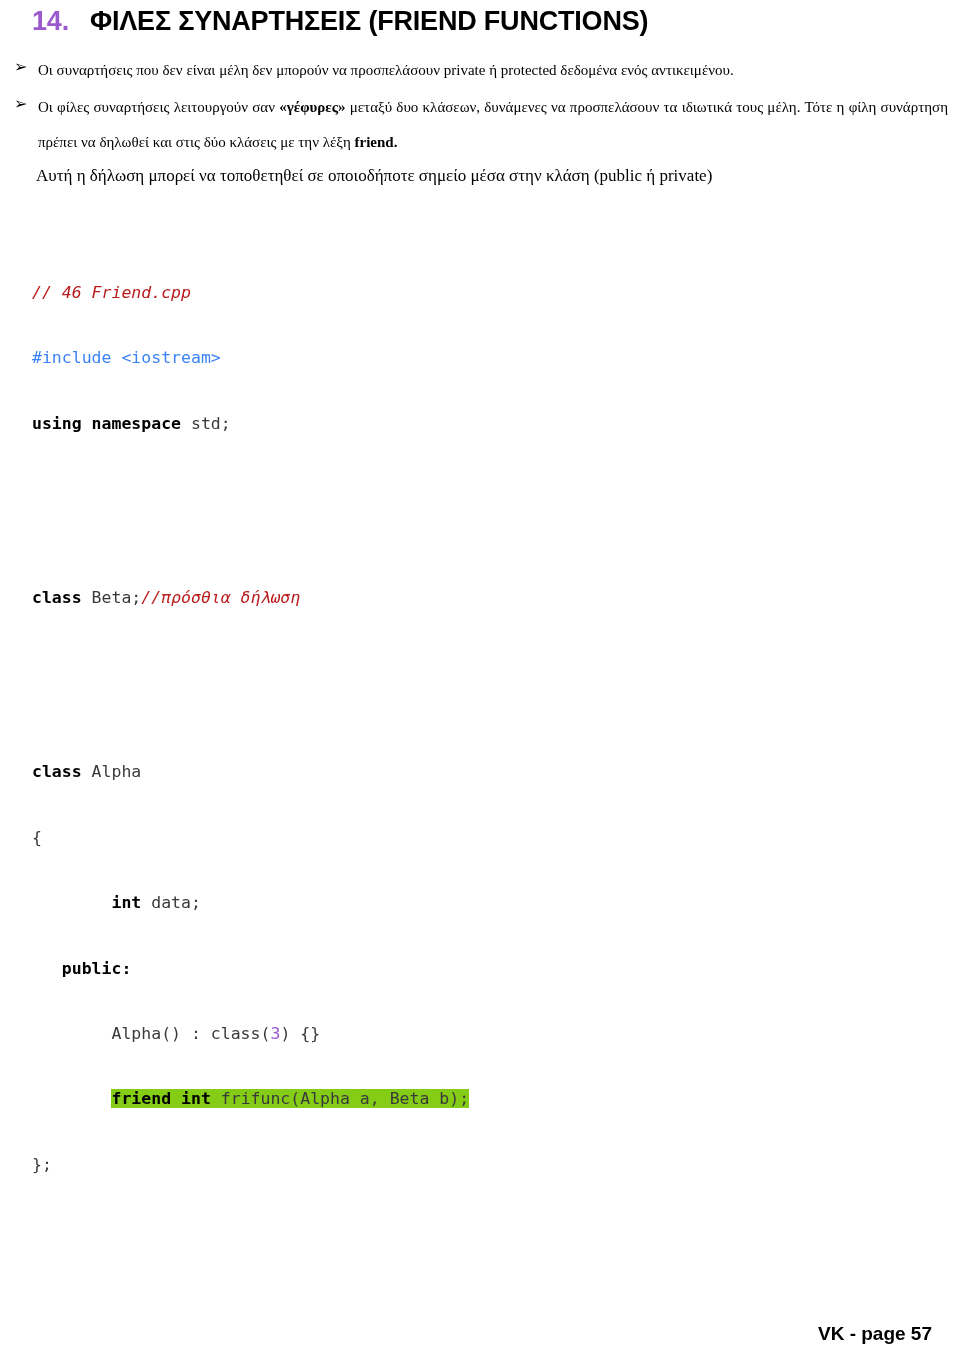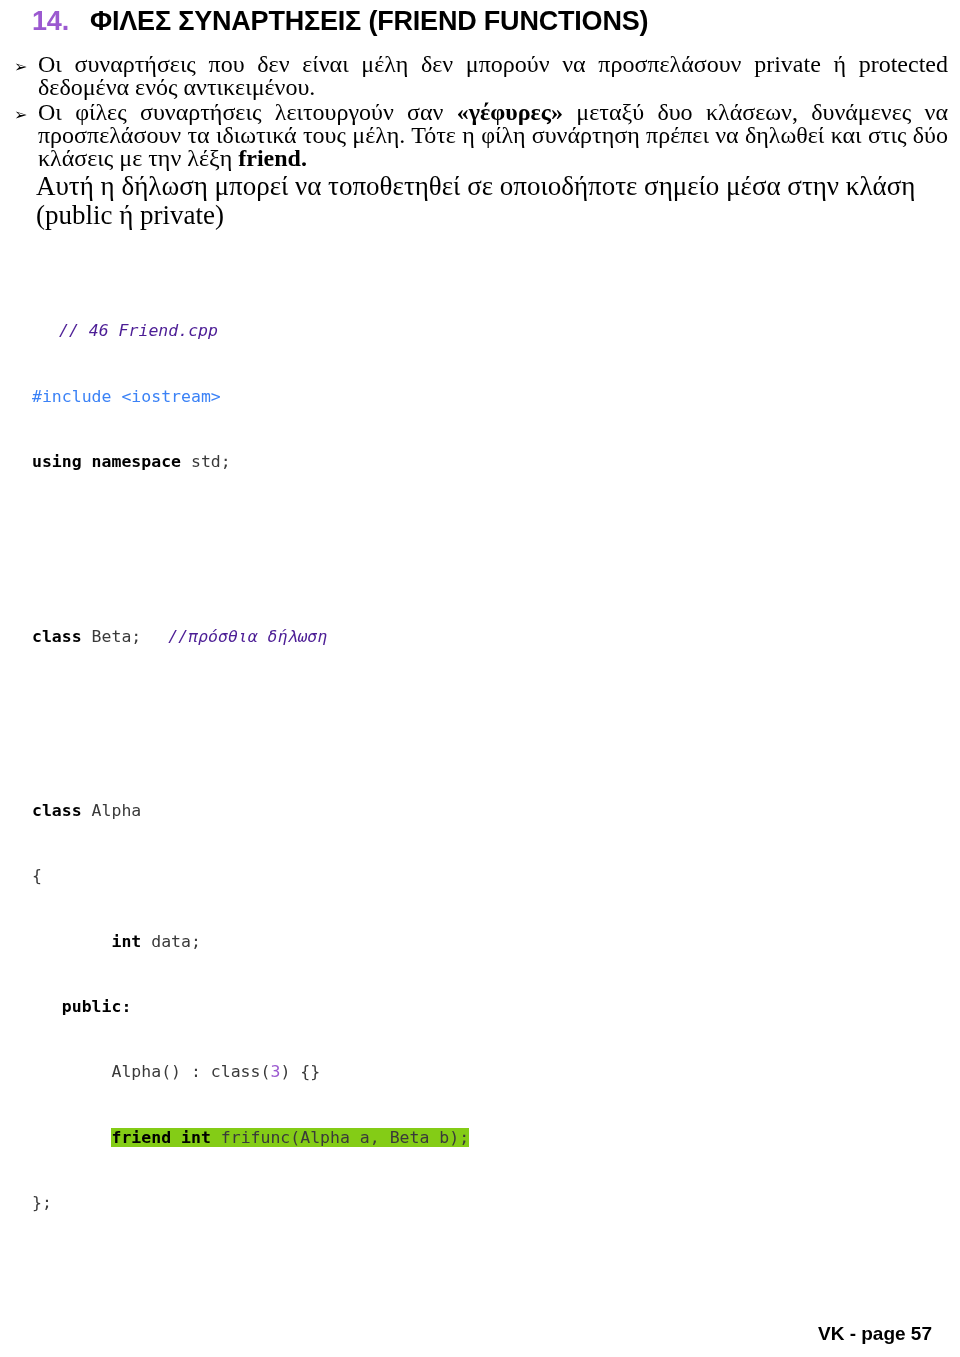--- a/index.html
+++ b/index.html
@@ -48,46 +48,46 @@
     flex: 0 0 24px;
     font-family: "DejaVu Sans", sans-serif;
     font-size: 16px;
     line-height: 28px;
     color: #000;
     text-align: left;
     padding-left: 2px;
   }
   .bullet-body {
     flex: 1 1 auto;
-    font-size: 24px;
-    line-height: 23px;
+    font-size: 15px;
+    line-height: 35px;
     text-align: justify;
   }
   .bullet-body.j { text-align: justify; text-justify: inter-word; }
   .noindent-line {
-    font-size: 27px;
+    font-size: 17px;
     line-height: 28.5px;
     padding-left: 24px;
   }
   b.strong { font-weight: bold; }
 
   
   .code {
     font-family: "DejaVu Sans Mono", "Liberation Mono", monospace;
     font-size: 16.5px;
     line-height: 21.8px;
     padding-left: 32px;
     margin-top: 26px;
     white-space: pre;
   }
   .code .ln { min-height: 21.8px; }
   .code .blank { height: 21.8px; }
   .kw   { font-weight: bold; color: #000000; }
   .pln  { color: #3a3a3a; }
-  .cmt  { color: #4c1d95; font-style: italic; margin-left: 27px; }
+  .cmt  { color: #b91c1c; font-style: italic; }
   .pre  { color: #3b82f6; }
   .num  { color: #9b59d0; }
   .hl   { background: #84cc16; }
 
   
   .footer {
     position: absolute;
     right: 28px;
     bottom: 12px;
     font-family: "Liberation Sans", sans-serif;

